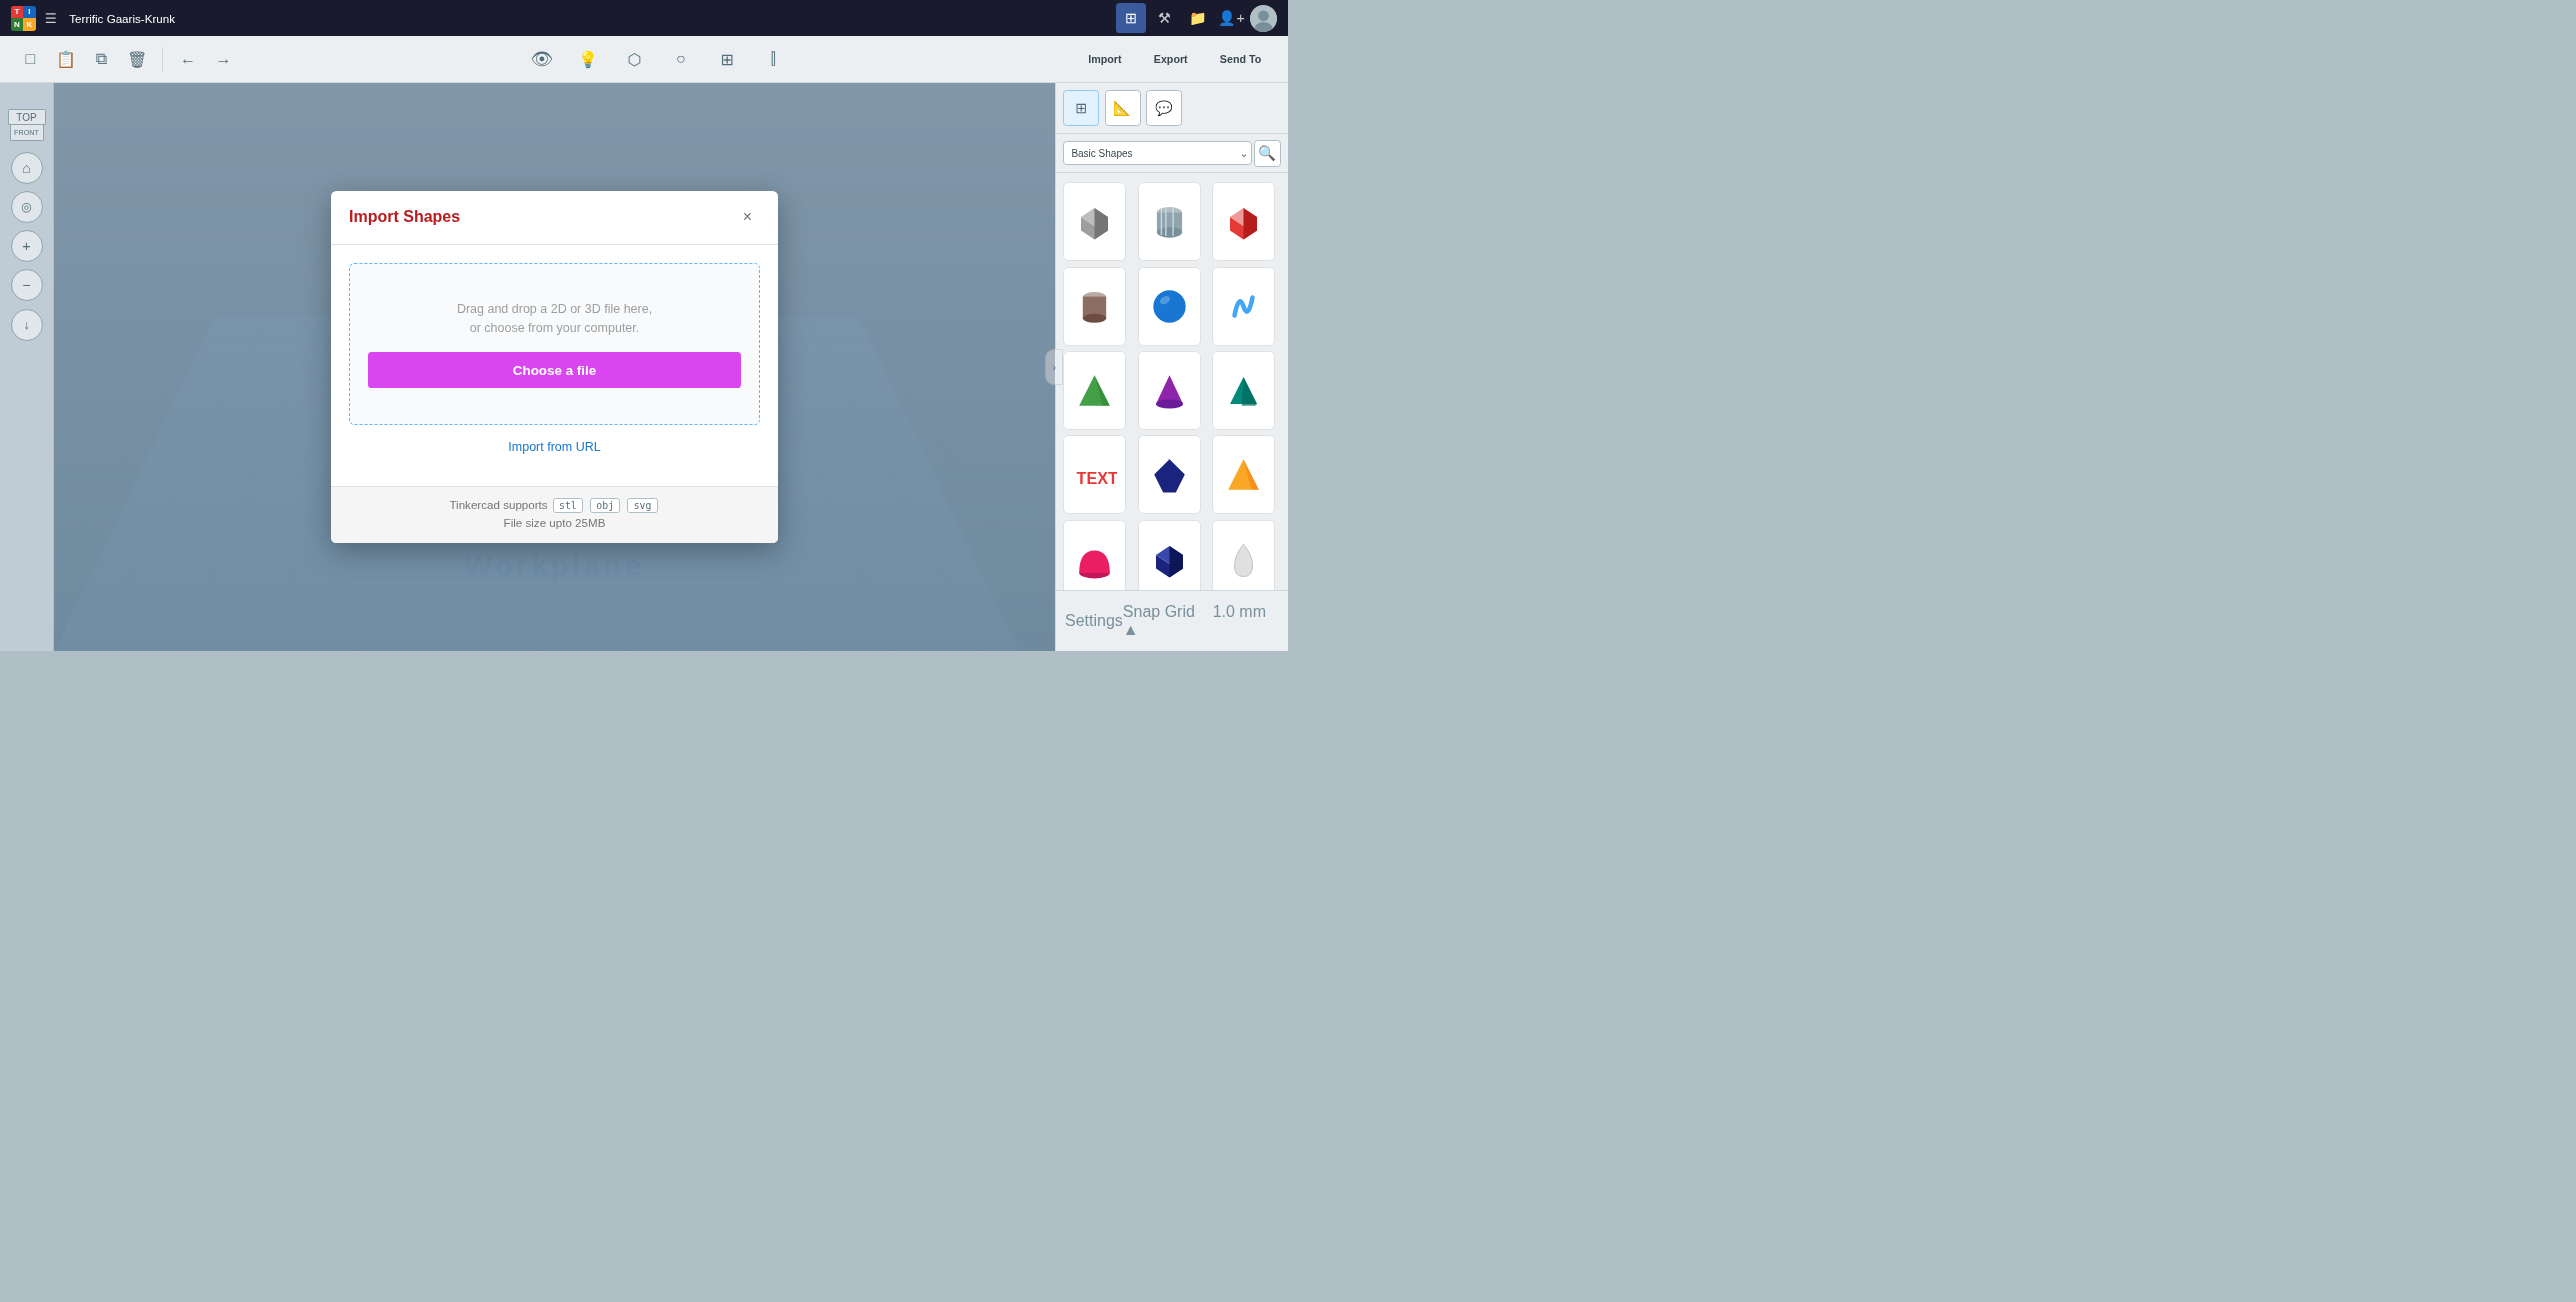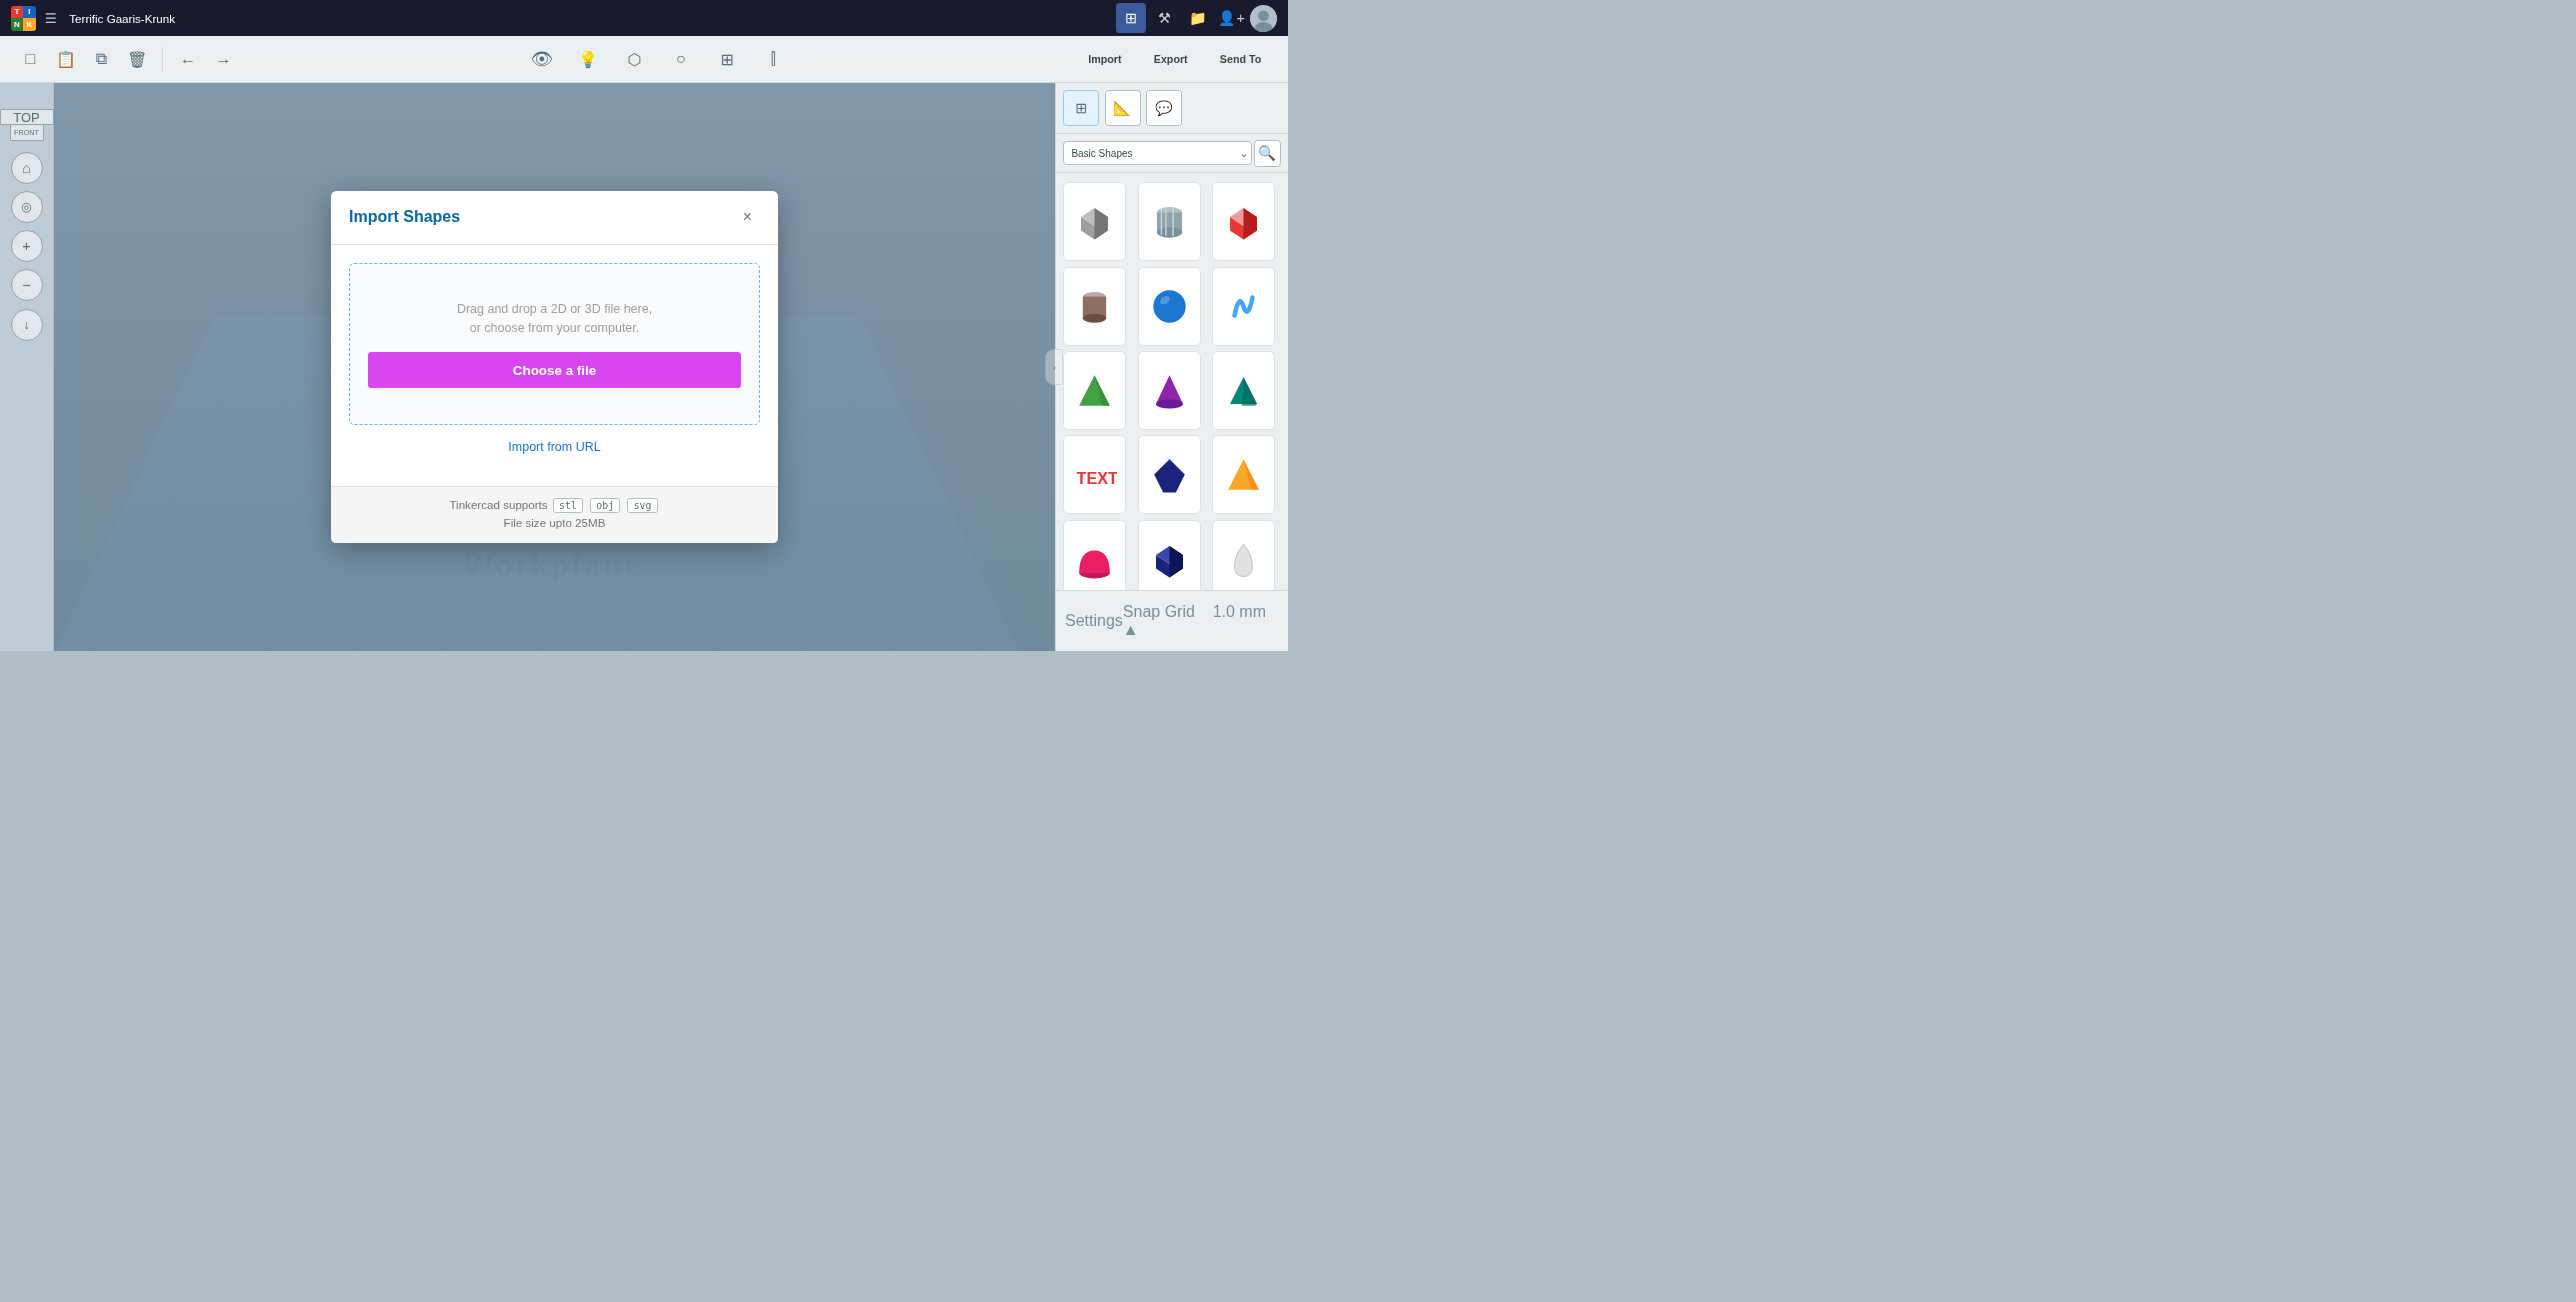--- a/index.html
+++ b/index.html
@@ -45,21 +45,21 @@
     
     .left-panel {
       width: 54px; background: rgba(200,210,220,0.7); display: flex; flex-direction: column; align-items: center; padding: 9px 0; gap: 7.2px; border-right: 0.9px solid #b0bec5;
     }
     .left-panel-btn {
       width: 32px; height: 32px; border-radius: 50%; border: 0.9px solid #90a4ae; background: rgba(255,255,255,0.5); cursor: pointer; display: flex; align-items: center; justify-content: center; font-size: 14.3px; color: #546e7a;
     }
     .view-cube {
       width: 54px; height: 49px; margin-bottom: 3.6px; position: relative; display: flex; flex-direction: column; align-items: center; justify-content: flex-end;
     }
-    .cube-top { font-size: 13px; color: #546e7a; text-align: center; background: rgba(255,255,255,0.5); border: 0.9px solid #90a4ae; width: 54px; height: 16px; display: flex; align-items: center; justify-content: center; border-radius: 1.8px 1.8px 0 0; }
+    .cube-top { font-size: 10px; color: #546e7a; text-align: center; background: rgba(255,255,255,0.5); border: 0.9px solid #90a4ae; width: 38px; height: 16px; display: flex; align-items: center; justify-content: center; border-radius: 1.8px 1.8px 0 0; }
     .cube-front { font-size: 7.2px; color: #546e7a; text-align: center; background: rgba(255,255,255,0.5); border: 0.9px solid #90a4ae; width: 34px; height: 16px; display: flex; align-items: center; justify-content: center; border-radius: 0 0 1.8px 1.8px; border-top: none; }
 
     
     .canvas-area { flex: 1; position: relative; overflow: hidden; }
     .workplane-bg {
       position: absolute; top: 0; left: 0; right: 0; bottom: 0; background: #90a4ae;
     }
     .workplane-label {
       position: absolute; bottom: 12%; left: 50%; transform: translateX(-50%); font-size: 29px; color: rgba(100,150,200,0.4); font-weight: bold; letter-spacing: 3.6px;
     }
@@ -99,21 +99,21 @@
     
     .modal-overlay {
       position: absolute; top: 0; left: 0; right: 0; bottom: 0; background: rgba(100,120,140,0.5); display: flex; align-items: center; justify-content: center; z-index: 100;
     }
     .modal {
       background: #fff; border-radius: 5.4px; width: 447px; box-shadow: 0 7.2px 29px rgba(0,0,0,0.3); overflow: hidden;
     }
     .modal-header {
       display: flex; align-items: center; justify-content: space-between; padding: 14.3px 18px; border-bottom: 0.9px solid #e0e0e0;
     }
-    .modal-title { font-size: 16px; font-weight: 700; color: #0369a1; }
+    .modal-title { font-size: 16px; font-weight: 700; color: #b91c1c; }
     .modal-close {
       width: 25px; height: 25px; border-radius: 3.6px; border: none; background: transparent; cursor: pointer; font-size: 16px; color: #757575; display: flex; align-items: center; justify-content: center;
     }
     .modal-body { padding: 18px; }
     .drop-zone {
       border: 1.8px dashed #64b5f6; border-radius: 5.4px; padding: 36px 18px; text-align: center; background: #f8fafc; margin-bottom: 14.3px;
     }
     .drop-text { color: #9e9e9e; font-size: 12.5px; margin-bottom: 14.3px; line-height: 1.5; }
     .choose-btn {
       background: #d946ef; color: #fff; border: none; border-radius: 3.6px; padding: 10.7px 36px; font-size: 13.4px; font-weight: 600; cursor: pointer; width: 100%;

